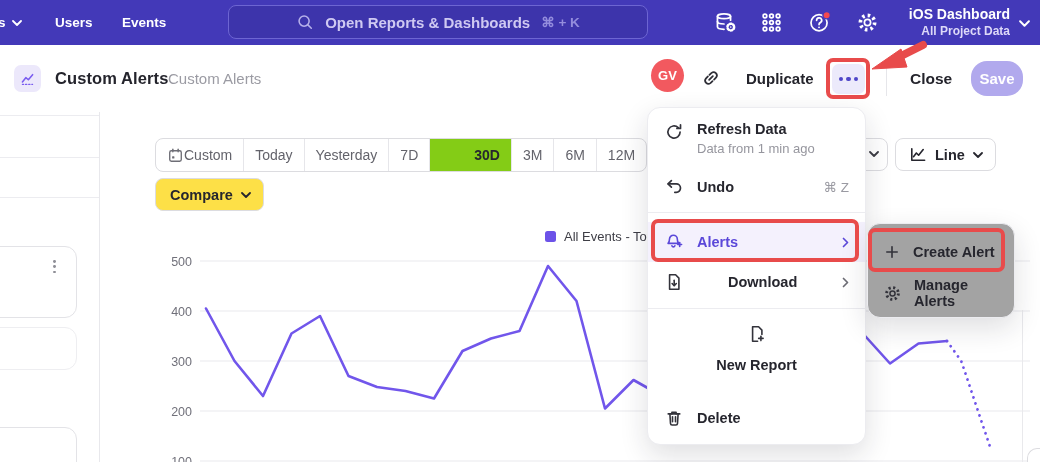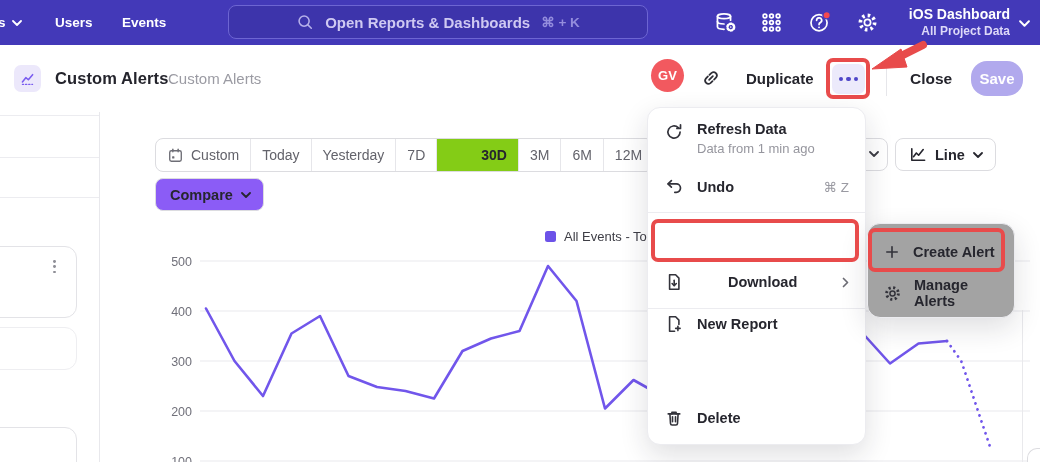--- a/index.html
+++ b/index.html
@@ -49,26 +49,26 @@
             font-weight:600;cursor:default;}
   
   .sidebar{position:absolute;left:0;top:112px;width:99px;height:350px;border-right:1px solid #e8e8ec;background:#fff;}
   .sb-div{position:absolute;left:0;width:99px;height:1px;background:#ececf0;}
   .sb-card{position:absolute;left:-21px;width:96px;border:1px solid #e3e3e7;border-radius:12px;background:#fff;}
   .sb-dots{position:absolute;left:53px;top:148px;display:flex;flex-direction:column;gap:2.5px;cursor:pointer;}
   .sb-dots i{width:2.8px;height:2.8px;border-radius:50%;background:#8f8f97;}
   
   .seg{position:absolute;left:155px;top:138px;height:32px;display:flex;align-items:stretch;
        border:1px solid #dcdce0;border-radius:8px;background:#fff;overflow:hidden;}
-  .seg-item{display:flex;align-items:center;gap:7px;padding:0 11px;font-size:14px;color:#63636b;
+  .seg-item{display:flex;align-items:center;padding:0 11px;font-size:14px;color:#63636b;
             border-right:1px solid #e6e6ea;cursor:pointer;white-space:nowrap;}
   .seg-item:last-child{border-right:none;}
   .seg-item.selected{background:#84cc16;color:#26262e;font-weight:700;padding-left:44px;}
   .compare-btn{position:absolute;left:155px;top:178px;height:31px;padding:0 12px 0 14px;
-               border:1px solid #dcdce0;border-radius:8px;background:#8b5cf6;display:flex;align-items:center;
+               border:1px solid #dcdce0;border-radius:8px;background:#fde047;display:flex;align-items:center;
                gap:8px;font-size:14.5px;font-weight:600;color:#26262e;cursor:pointer;}
   .partial-dd{position:absolute;left:808px;top:138px;width:78px;height:31px;border:1px solid #dcdce0;
               border-radius:8px;background:#fff;cursor:pointer;}
   .partial-dd .chev{position:absolute;right:8px;top:12px;color:#3c3c44;}
   .line-btn{position:absolute;left:895px;top:138px;height:31px;padding:0 12px;border:1px solid #dcdce0;
             border-radius:8px;background:#fff;display:flex;align-items:center;gap:8px;font-size:14.5px;
             font-weight:600;color:#26262e;cursor:pointer;}
   
   .legend{position:absolute;left:545px;top:229px;display:flex;align-items:center;gap:8px;
           font-size:13px;color:#3e3e46;}
@@ -89,21 +89,21 @@
   .m-sub{font-size:13px;color:#96969e;font-weight:400;margin-top:4px;}
   .mi-undo{top:61px;height:36px;}
   .m-shortcut{margin-left:auto;color:#9a9aa2;font-weight:400;font-size:13.5px;}
   .menu-div{position:absolute;left:0;width:100%;height:1px;background:#ececf0;}
   .md-1{top:104px;} .md-2{top:200px;}
   .mi-alerts{top:114px;height:40px;background:#f4f1fd;color:#5B48D9;}
   .mi-alerts .m-icon{color:#5B48D9;}
   .m-chevr{margin-left:auto;color:#6c6c74;}
   .mi-alerts .m-chevr{color:#5B48D9;}
   .mi-download{top:155px;height:38px;gap:44px;}
-  .mi-newreport{top:196px;height:40px;}
+  .mi-newreport{top:216px;height:40px;flex-direction:column;}
   .mi-rename{top:250px;height:40px;}
   .mi-delete{top:290px;height:40px;}
   
   .submenu{position:absolute;left:867px;top:223px;width:146px;height:93px;background:#a3a3a3;
            border:1px solid #ececf0;border-radius:13px;box-shadow:0 10px 28px rgba(25,25,40,.14);z-index:11;}
   .sm-row{position:absolute;left:0;width:100%;box-sizing:border-box;display:flex;align-items:center;
           gap:12px;padding:0 15px;font-size:14.5px;font-weight:600;color:#26262e;cursor:pointer;}
   .sm-create{top:7px;height:42px;}
   .sm-manage{top:49px;height:40px;}
   
@@ -323,20 +323,36 @@
       <span class="m-icon">
         <svg width="20" height="20" viewBox="0 0 20 20" fill="none" stroke="currentColor" stroke-width="1.7" stroke-linecap="round" stroke-linejoin="round">
           <polyline points="7.4,3.6 4,6.9 7.4,10.2"></polyline>
           <path d="M4.4 6.9 h7.9 a4.2 4.2 0 0 1 0 8.4 h-1.5"></path>
         </svg>
       </span>
       <span>Undo</span>
       <span class="m-shortcut">⌘ Z</span>
     </div>
     <div class="menu-div md-1"></div>
+    <div class="menu-row mi-alerts">
+      <span class="m-icon">
+        <svg width="20" height="20" viewBox="0 0 20 20" fill="none" stroke="currentColor" stroke-width="1.6" stroke-linecap="round" stroke-linejoin="round">
+          <path d="M9.4 3.2 a3.9 3.9 0 0 1 3.9 3.9 c0 2.1.4 3.2 1.4 4.3 H4.1 c1-1.1 1.4-2.2 1.4-4.3 a3.9 3.9 0 0 1 3.9-3.9z"></path>
+          <path d="M7.9 13.8 a1.6 1.6 0 0 0 3 0"></path>
+          <line x1="15.7" y1="10.6" x2="15.7" y2="14.4"></line>
+            <line x1="13.8" y1="12.5" x2="17.6" y2="12.5"></line>
+        </svg>
+      </span>
+      <span>Alerts</span>
+      <span class="m-chevr">
+        <svg width="7" height="11" viewBox="0 0 7 11">
+            <polyline points="1.5,1.5 5.5,5.5 1.5,9.5" fill="none" stroke="currentColor" stroke-width="1.7" stroke-linecap="round" stroke-linejoin="round"></polyline>
+          </svg>
+      </span>
+    </div>
     <div class="menu-row mi-download">
       <span class="m-icon">
         <svg width="20" height="20" viewBox="0 0 20 20" fill="none" stroke="currentColor" stroke-width="1.6" stroke-linecap="round" stroke-linejoin="round">
           <path d="M5.6 2.8 h6 l3.3 3.3 v11.1 H5.6 z"></path>
           <line x1="10.2" y1="8.2" x2="10.2" y2="13.4"></line>
           <polyline points="8.1,11.5 10.2,13.7 12.3,11.5"></polyline>
         </svg>
       </span>
       <span>Download</span>
       <span class="m-chevr">

